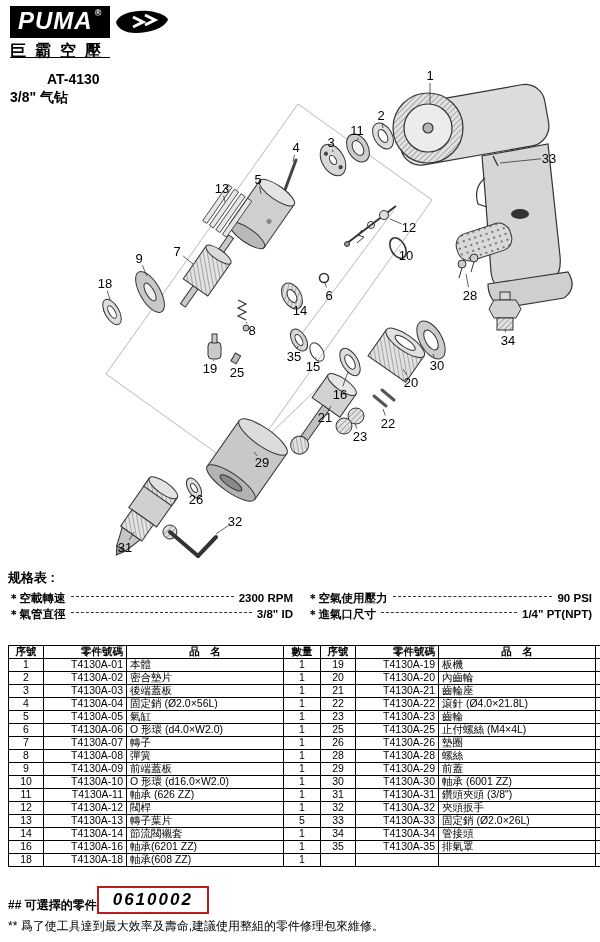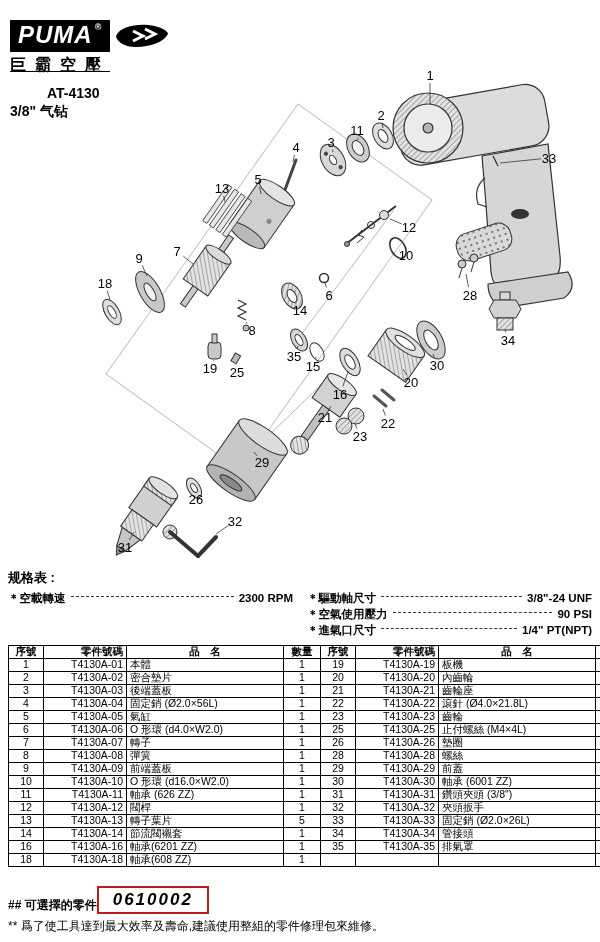--- a/index.html
+++ b/index.html
@@ -2,21 +2,21 @@
 <html><head>
 <meta charset="utf-8">
 <style>
   html,body { margin:0; padding:0; background:#888; }
   .page {
     position:relative; width:600px; height:942px; margin:0 auto;
     background:#ffffff; color:#000; overflow:hidden;
     font-family:"Liberation Sans", sans-serif;
   }
   
-  .header { position:absolute; top:20px; left:10px; width:260px; }
+  .header { position:absolute; top:6px; left:10px; width:260px; }
   .logo-row { display:flex; align-items:center; gap:4px; }
   .logo-box {
     background:#000; color:#fff; font-style:italic; font-weight:bold;
     font-size:24px; line-height:1; padding:3px 8px 5px 8px; letter-spacing:1px;
     display:inline-flex; align-items:flex-start;
   }
   .logo-box sup { font-size:9px; font-style:normal; margin-left:2px; line-height:1; }
   .swoosh { display:block; }
   .brand-cn { font-weight:bold; font-size:16px; letter-spacing:9px; margin-top:3px;text-decoration:underline; }
   .model   { font-weight:bold; font-size:14px; margin-top:9px;margin-left:37px; }
@@ -354,27 +354,27 @@
 
   <div class="specs">
     <div class="specs-title">规格表 :</div>
     <div class="specs-cols">
       <div class="specs-col">
           <div class="spec-row">
             <span class="spec-label">＊空載轉速</span>
             <span class="spec-dash"></span>
             <span class="spec-value">2300 RPM</span>
           </div>
+          <div class="spec-row">
+            <span class="spec-label">＊氣管直徑</span>
+            <span class="spec-dash"></span>
+            <span class="spec-value">3/8" ID</span>
+          </div>
         </div>
       <div class="specs-col">
-          <div class="spec-row">
-            <span class="spec-label">＊驅動軸尺寸</span>
-            <span class="spec-dash"></span>
-            <span class="spec-value">3/8"-24 UNF</span>
-          </div>
           <div class="spec-row">
             <span class="spec-label">＊空氣使用壓力</span>
             <span class="spec-dash"></span>
             <span class="spec-value">90 PSI</span>
           </div>
           <div class="spec-row">
             <span class="spec-label">＊進氣口尺寸</span>
             <span class="spec-dash"></span>
             <span class="spec-value">1/4" PT(NPT)</span>
           </div>

